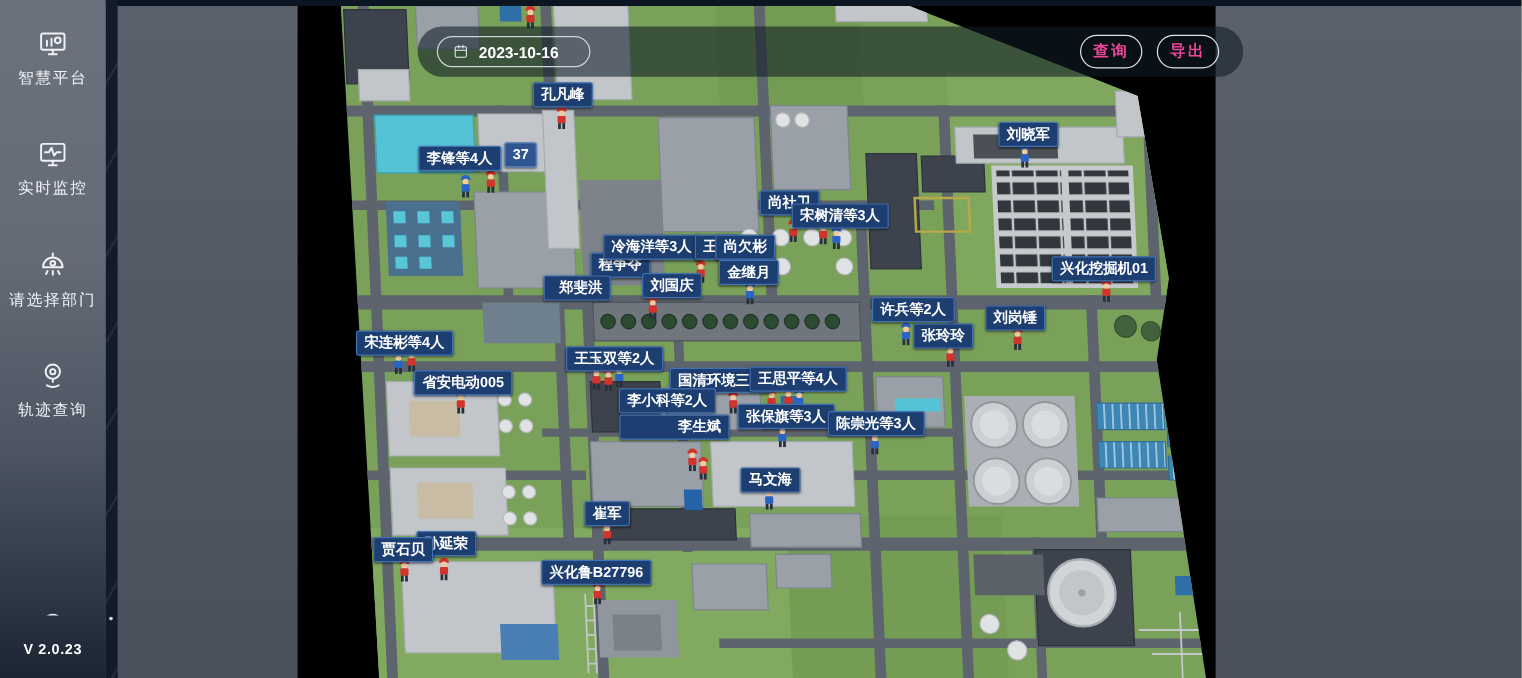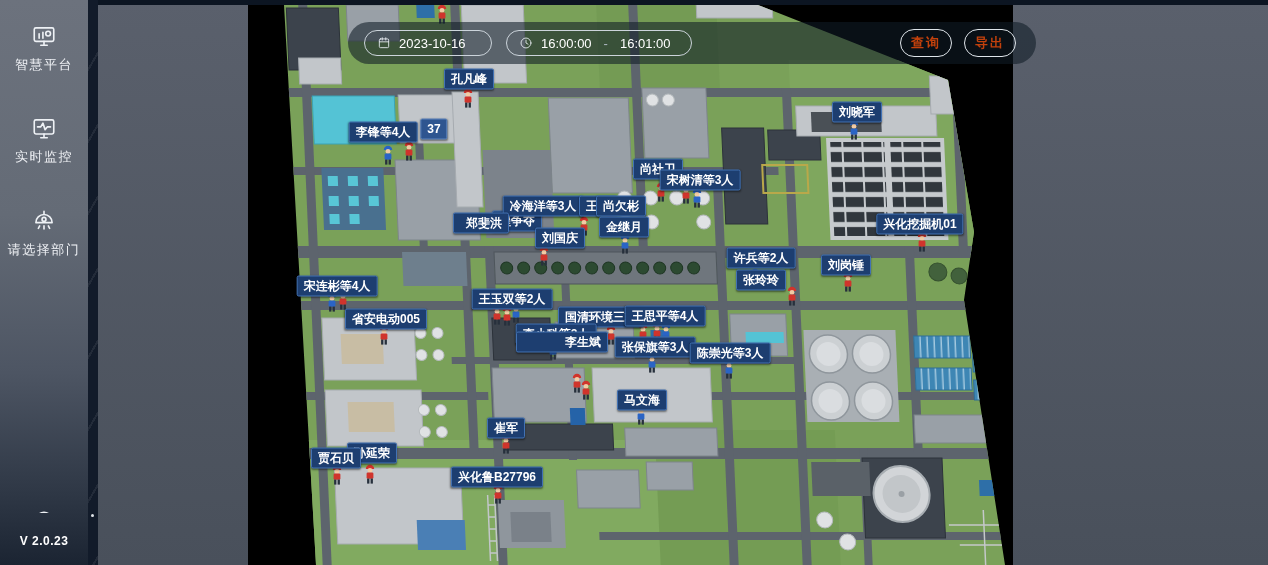--- a/index.html
+++ b/index.html
@@ -35,28 +35,28 @@
   .tag { position:absolute; transform:translate(-50%,-50%); z-index:3; cursor:pointer;
     background:#1d3e70; border:1px solid #4272b4; color:#fff; font-size:12px; font-weight:bold;
     line-height:1; padding:3px 6px 4px; white-space:nowrap; border-radius:2px;
     box-shadow:0 1px 2px rgba(0,0,0,0.45); }
   .tag-light { background:#2e5590; border-color:#5a84c0; }
 
   
   .toolbar { position:absolute; left:348px; top:22px; width:688px; height:42px; z-index:9;
     background:rgba(15,27,38,0.58); border-radius:21px; display:flex; align-items:center; gap:14px; padding:0 20px 0 16px; }
   .pill { height:26px; border:1px solid #ccd4db; border-radius:13px; display:flex; align-items:center;
-    color:#fff; font-size:13px; font-weight:normal; gap:8px; padding:0 12px; background:transparent; cursor:pointer; }
+    color:#fff; font-size:13px; font-weight:bold; gap:8px; padding:0 12px; background:transparent; cursor:pointer; }
   .pill svg { width:14px; height:14px; stroke:#e8edf2; fill:none; stroke-width:1.5; stroke-linecap:round; }
   .pill-date { width:128px; }
   .pill-time { width:186px; }
   .pill-select { width:182px; justify-content:space-between; color:#c6ced6; font-weight:normal; }
   .time-sep { color:#aeb8c2; padding:0 4px; }
   .btn { height:28px; min-width:48px; border:1px solid #dfe5ea; border-radius:14px; background:transparent;
-    color:#c2410c; font-size:13px; font-weight:bold; letter-spacing:2px; padding:0 10px; cursor:pointer;
+    color:#ec4899; font-size:13px; font-weight:bold; letter-spacing:2px; padding:0 10px; cursor:pointer;
     font-family:"Liberation Sans", sans-serif; }
   .btn-export { margin-left:-2px; }
   .grow { flex:1; }
 </style>
 </head>
 <body>
 
 <div class="top-strip"></div>
 
 <div class="map-stage">
@@ -500,60 +500,51 @@
       <div class="tag" style="left: 221px; top: 74px;">孔凡峰</div>
       <div class="tag tag-light" style="left: 186px; top: 124px;">37</div>
       <div class="tag" style="left: 135px; top: 127px;">李锋等4人</div>
       <div class="tag" style="left: 609px; top: 107px;">刘晓军</div>
       <div class="tag" style="left: 410px; top: 164px;">尚社卫</div>
       <div class="tag" style="left: 452px; top: 175px;">宋树清等3人</div>
       <div class="tag" style="left: 269px; top: 216px;">程争夺</div>
       <div class="tag" style="left: 295px; top: 201px;">冷海洋等3人</div>
       <div class="tag" style="left: 350px; top: 201px;">王文</div>
       <div class="tag" style="left: 373px; top: 201px;">尚欠彬</div>
-      <div class="tag" style="left: 233px; top: 218px; padding-left: 12px;">郑斐洪</div>
+      <div class="tag" style="left: 233px; top: 235px; padding-left: 12px;">郑斐洪</div>
       <div class="tag" style="left: 376px; top: 222px;">金继月</div>
       <div class="tag" style="left: 312px; top: 233px;">刘国庆</div>
       <div class="tag" style="left: 672px; top: 219px;">兴化挖掘机01</div>
       <div class="tag" style="left: 513px; top: 253px;">许兵等2人</div>
       <div class="tag" style="left: 598px; top: 260px;">刘岗锤</div>
-      <div class="tag" style="left: 513px; top: 275px;">张玲玲</div>
+      <div class="tag" style="left: 538px; top: 275px;">张玲玲</div>
       <div class="tag" style="left: 89px; top: 281px;">宋连彬等4人</div>
       <div class="tag" style="left: 264px; top: 294px;">王玉双等2人</div>
       <div class="tag" style="left: 138px; top: 314px;">省安电动005</div>
       <div class="tag" style="left: 353px; top: 312px;">国清环境三轮</div>
       <div class="tag" style="left: 417px; top: 311px;">王思平等4人</div>
       <div class="tag" style="left: 308px; top: 329px;">李小科等2人</div>
       <div class="tag" style="left: 407px; top: 342px;">张保旗等3人</div>
       <div class="tag" style="left: 482px; top: 348px;">陈崇光等3人</div>
-      <div class="tag" style="left: 314px; top: 337px; padding-left: 48px;">李生斌</div>
+      <div class="tag" style="left: 314px; top: 351px; padding-left: 48px;">李生斌</div>
       <div class="tag" style="left: 394px; top: 395px;">马文海</div>
       <div class="tag" style="left: 258px; top: 423px;">崔军</div>
       <div class="tag" style="left: 124px; top: 448px;">孙延荣</div>
       <div class="tag" style="left: 88px; top: 453px;">贾石贝</div>
       <div class="tag" style="left: 249px; top: 472px;">兴化鲁B27796</div>
     </div>
 </div>
 
 <div class="toolbar">
   <div class="pill pill-date">
     <svg viewBox="0 0 24 24">
         <rect x="4" y="5" width="16" height="15" rx="2"></rect>
         <path d="M4 10h16M9 3v4M15 3v4"></path>
       </svg>
     <span>2023-10-16</span>
-  </div>
-  <div class="pill pill-time">
-    <svg viewBox="0 0 24 24">
-        <circle cx="12" cy="12" r="8.5"></circle>
-        <path d="M12 7v5l3.5 2"></path>
-      </svg>
-    <span>16:00:00</span>
-    <span class="time-sep">-</span>
-    <span>16:01:00</span>
   </div>
   <div class="grow"></div>
   <button class="btn">查询</button>
   <button class="btn btn-export">导出</button>
 </div>
 
 <div class="sidebar">
   <div class="nav-item" style="top:23px">
     <span class="nav-icon">
       <svg viewBox="0 0 24 24">
@@ -578,20 +569,31 @@
   <div class="nav-item" style="top:208px">
     <span class="nav-icon">
       <svg viewBox="0 0 24 24">
           <path d="M12 3v2.5M4.5 13.5a7.5 7.5 0 0 1 15 0z"></path>
           <circle cx="12" cy="10.5" r="1.8"></circle>
           <path d="M8 16.5l-1.2 2.3M12 16.5v2.8M16 16.5l1.2 2.3"></path>
         </svg>
     </span>
     <span class="nav-label">请选择部门</span>
   </div>
+  <div class="nav-item" style="top:300px">
+    <span class="nav-icon">
+      <svg viewBox="0 0 24 24">
+          <circle cx="12" cy="9" r="5.5"></circle>
+          <circle cx="12" cy="9" r="2"></circle>
+          <path d="M12 14.5V17"></path>
+          <path d="M7.5 19.5c2.8 1.6 6.2 1.6 9 0"></path>
+        </svg>
+    </span>
+    <span class="nav-label">轨迹查询</span>
+  </div>
   <span class="partial-icon">
     <svg viewBox="0 0 24 24">
         <path d="M5 22a7 7 0 0 1 14 0"></path>
         <path d="M19.5 18.5h3"></path>
       </svg>
   </span>
   <div class="version">V 2.0.23</div>
 </div>
 
 <div class="edge-strip">

